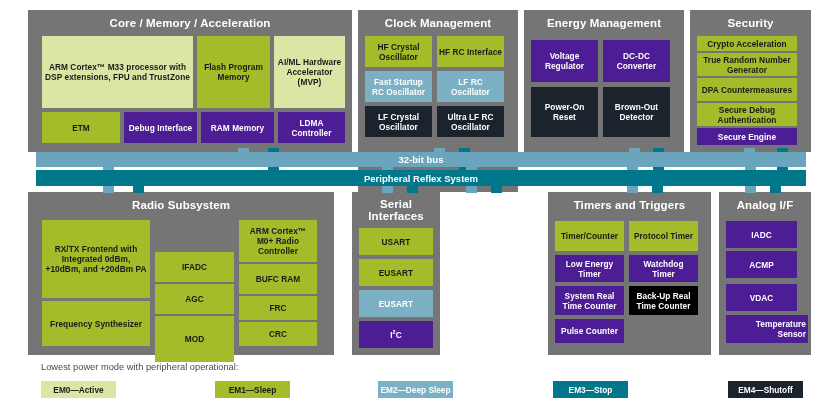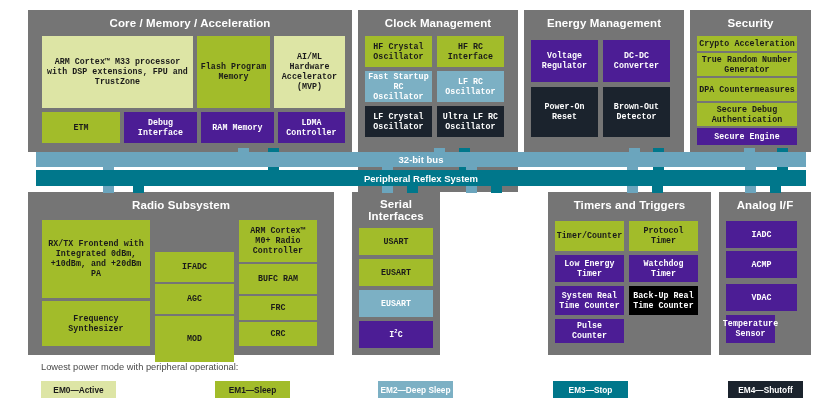--- a/index.html
+++ b/index.html
@@ -39,21 +39,20 @@
     box-sizing:border-box;
     display:flex;
     align-items:center;
     justify-content:center;
     text-align:center;
     font-size:8.3px;
     font-weight:bold;
     line-height:10px;
     padding:1px 2px;
     letter-spacing:.05px;
-    font-family:Liberation Mono, monospace;
   }
   .em0{background:#dde5a5;color:#1a1a1a;}
   .em1{background:#a2bc2a;color:#1a1a1a;}
   .em2{background:#7cb0c4;color:#ffffff;}
   .em3{background:#4c1d95;color:#ffffff;}
   .em4{background:#1b232d;color:#ffffff;}
   .em4b{background:#000000;color:#ffffff;}
 
   
   .bus{
@@ -220,21 +219,21 @@
       <div class="blk em3" style="position:absolute;left:7px;top:101px;width:69px;height:24px;">Pulse Counter</div>
     </div>
   </div>
 
   <div class="panel" style="left:719px;top:192px;width:92px;height:163px;">
     <div class="panel-title">Analog I/F</div>
     <div class="panel-body">
       <div class="blk em3" style="position:absolute;left:7px;top:3px;width:71px;height:27px;">IADC</div>
       <div class="blk em3" style="position:absolute;left:7px;top:33px;width:71px;height:27px;">ACMP</div>
       <div class="blk em3" style="position:absolute;left:7px;top:66px;width:71px;height:27px;">VDAC</div>
-      <div class="blk em3" style="position:absolute;left:7px;top:97px;width:49px;height:28px;">Temperature Sensor</div>
+      <div class="blk em3" style="position:absolute;left:7px;top:97px;width:82px;height:28px;text-align:right;">Temperature Sensor</div>
     </div>
   </div>
 
   <div class="legend-note" style="left:41px;top:362px;">Lowest power mode with peripheral operational:</div>
 
   <div class="legend-sw" style="left:41px;top:381px;width:75px;background:#dde5a5;color:#1a1a1a;">
     <span>EM0—Active</span>
   </div>
   <div class="legend-sw" style="left:215px;top:381px;width:75px;background:#a2bc2a;color:#1a1a1a;">
     <span>EM1—Sleep</span>

